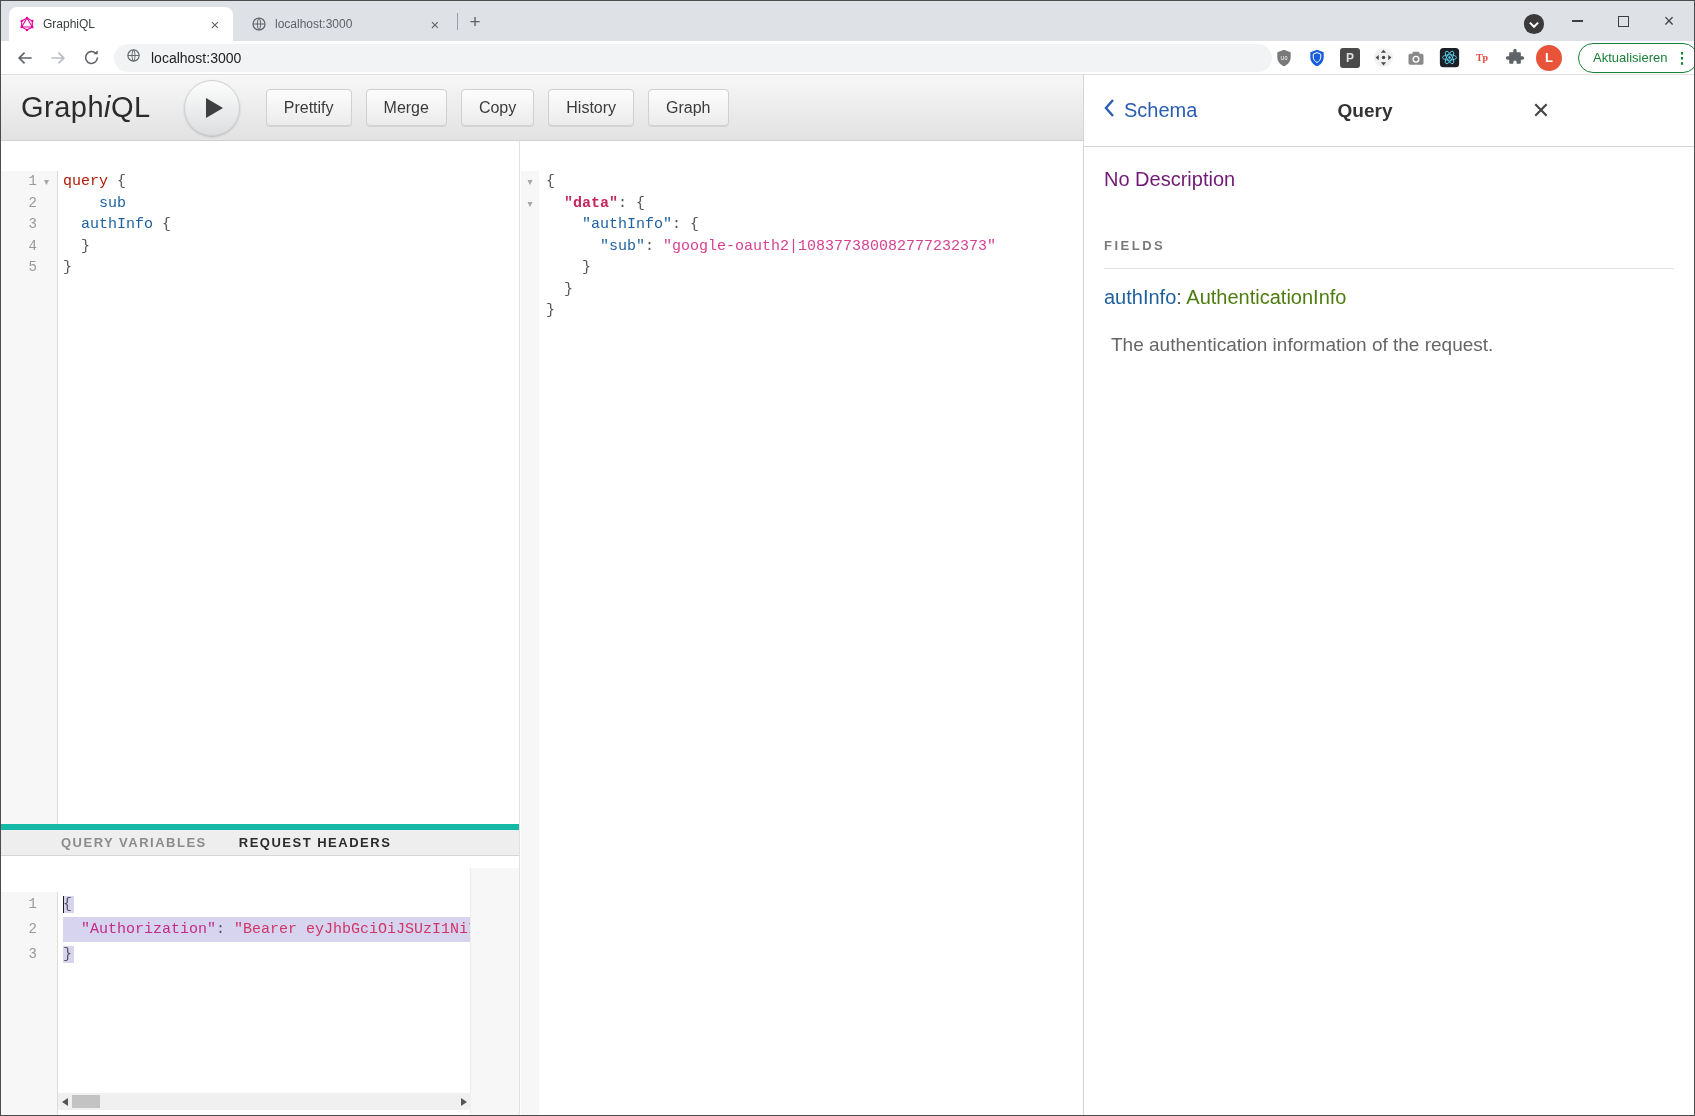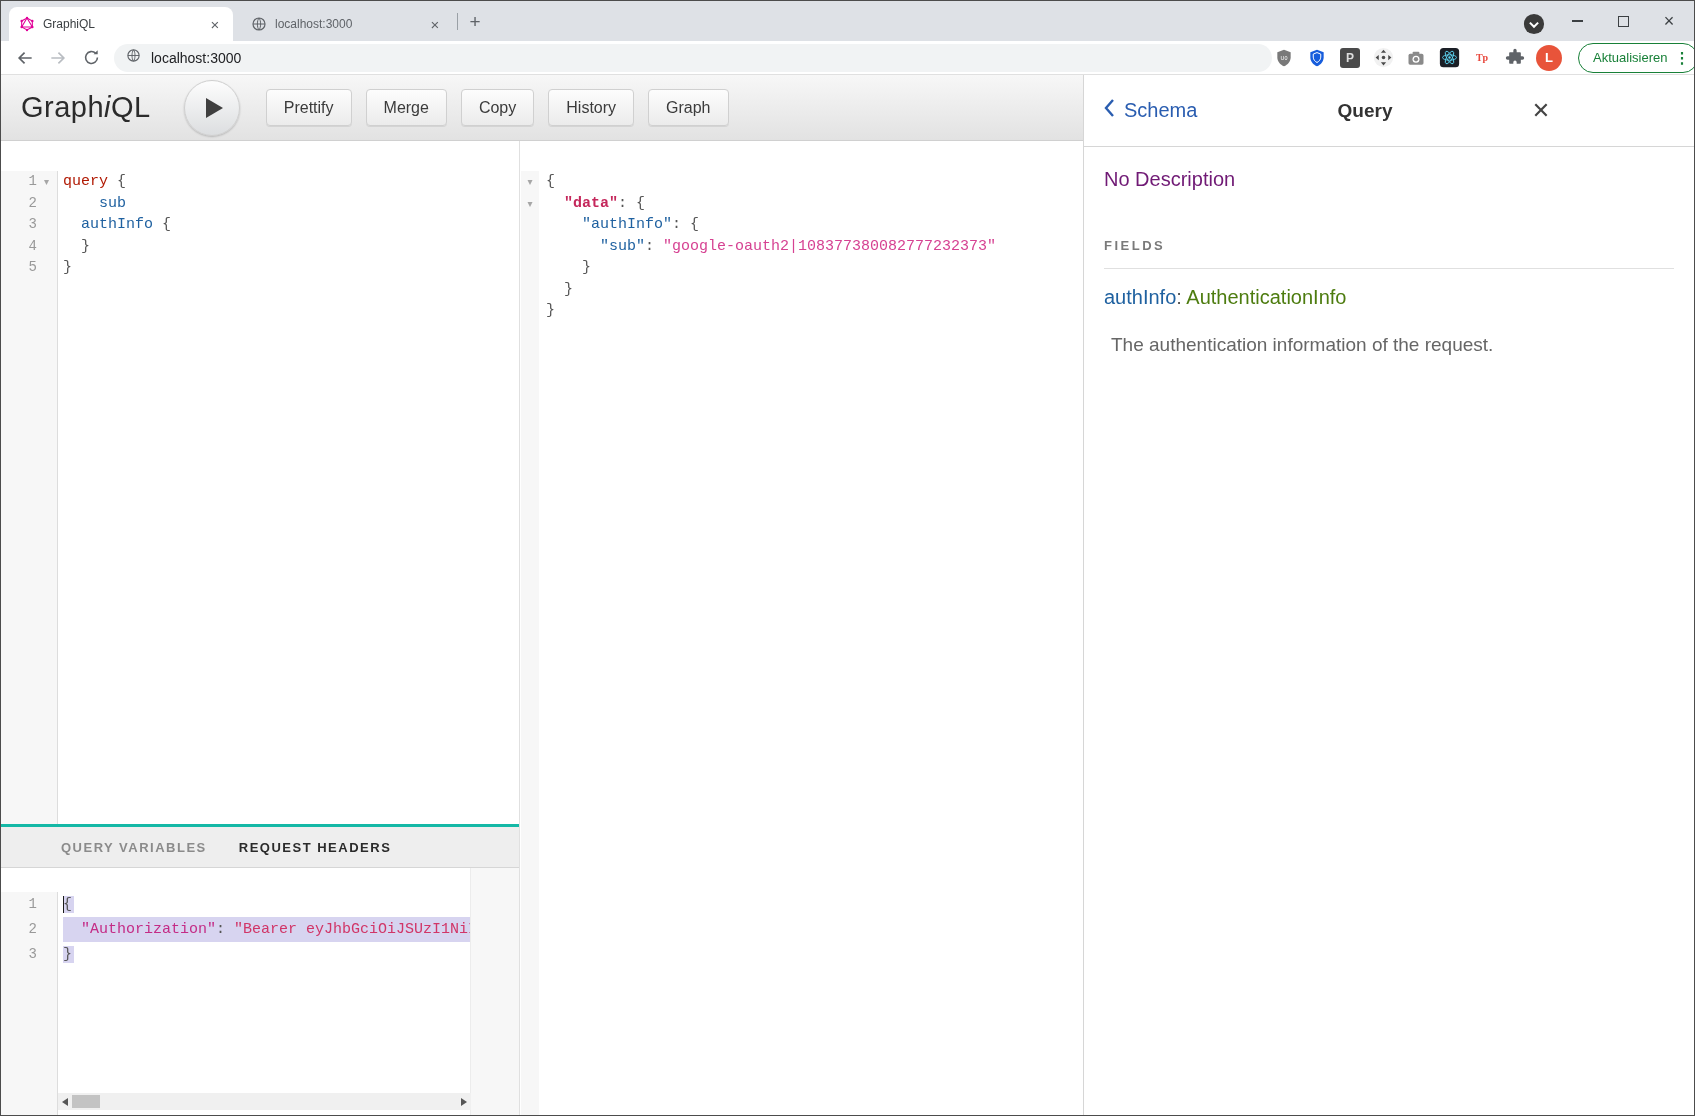--- a/index.html
+++ b/index.html
@@ -56,22 +56,22 @@
              display:flex; align-items:center; justify-content:center; flex:none; }
   .playtri { width:0; height:0; border-left:17px solid #3f3f3f; border-top:10px solid transparent;
              border-bottom:10px solid transparent; margin-left:6px; }
   .tbtn { height:37px; padding:0 17px; margin-right:14px; border:1px solid #d0d0d0; border-radius:4px;
           background:linear-gradient(#fdfdfd,#ebebeb); box-shadow:0 1px 0 rgba(0,0,0,.08);
           font-size:16px; color:#3b3b3b; display:flex; align-items:center; }
 
   .main { position:absolute; left:0; top:66px; width:1082px; bottom:0; }
   .editor-col { position:absolute; left:0; top:0; width:519px; height:100%; border-right:1px solid #e0e0e0; }
   .query-editor { position:absolute; left:0; top:0; right:0; height:683px; display:flex; padding-top:30px; overflow:hidden; }
-  .sec-tabs { position:absolute; left:0; top:683px; right:0; height:44px; background:#eee;
-              border-top:3px solid #14b8a6; border-bottom:1px solid #d6d6d6;
+  .sec-tabs { position:absolute; left:0; top:683px; right:0; height:32px; background:#eee;
+              border-top:6px solid #14b8a6; border-bottom:1px solid #d6d6d6;
               display:flex; align-items:center; padding-left:60px; gap:32px; }
   .sectab { font-size:13px; font-weight:bold; letter-spacing:1.5px; }
   .sectab.inactive { color:#8b8b8b; }
   .sectab.active { color:#2b2b2b; }
   .headers-editor { position:absolute; left:0; top:727px; right:0; bottom:0; display:flex; padding-top:24px; overflow:hidden; }
 
   .gutter { width:57px; background:#f7f7f7; border-right:1px solid #ddd; flex:none; }
   .grow { display:flex; align-items:center; }
   .gnum { width:36px; text-align:right; color:#999; font-family:"Liberation Mono","DejaVu Sans Mono",monospace; font-size:14px; }
   .fold { width:19px; text-align:center; color:#a6a6a6; font-size:10px; }

